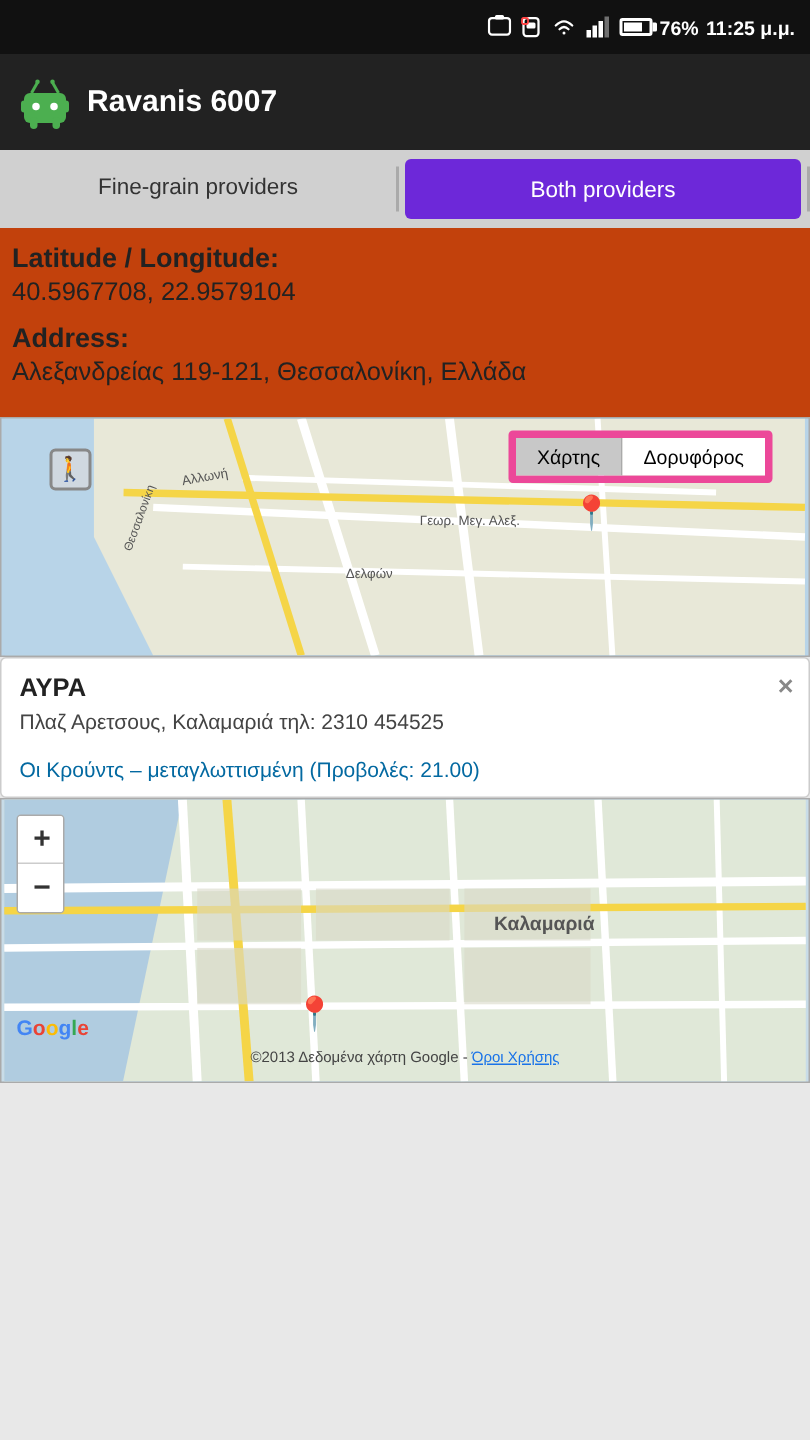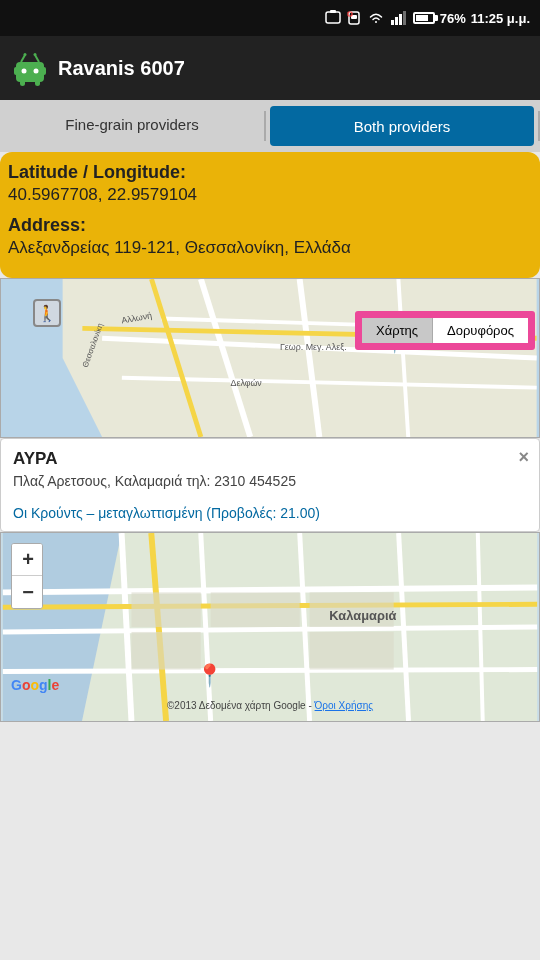--- a/index.html
+++ b/index.html
@@ -95,39 +95,38 @@
       display: flex;
       align-items: center;
       justify-content: center;
       font-size: 15px;
       color: #333;
       border-bottom: 3px solid transparent;
       cursor: pointer;
       position: relative;
     }
     .tab-item.active {
-      background: #0369a1;
+      background: #6d28d9;
       color: #fff;
       border-radius: 4px;
       margin: 6px 4px;
       height: calc(100% - 12px);
       border-bottom: none;
       text-align: right;
     }
     .tab-divider {
       width: 2px;
       height: 30px;
       background: #aaa;
     }
 
     
     .content {
-      background: #eab308;
+      background: #c2410c;
       padding: 10px 8px;
-      border-radius: 12px;
     }
     .section-label {
       font-size: 18px;
       font-weight: bold;
       color: #222;
       margin-bottom: 2px;
     }
     .section-value {
       font-size: 17px;
       color: #222;
@@ -139,27 +138,26 @@
       width: 100%;
       height: 160px;
       position: relative;
       background: #b8d4e8;
       overflow: hidden;
       border: 1px solid #aaa;
     }
     .map-toggle {
       position: absolute;
       top: 8px;
-      right: 4px;
-      display: flex;
-      border: 7px solid #ec4899;
+      right: 24px;
+      display: flex;
+      border: 5px solid #ec4899;
       border-radius: 3px;
       overflow: hidden;
       z-index: 10;
-      margin-top: 24px;
     }
     .map-toggle-btn {
       padding: 5px 14px;
       font-size: 13px;
       background: #fff;
       cursor: pointer;
       border: none;
     }
     .map-toggle-btn.active {
       background: #c8c8c8;

